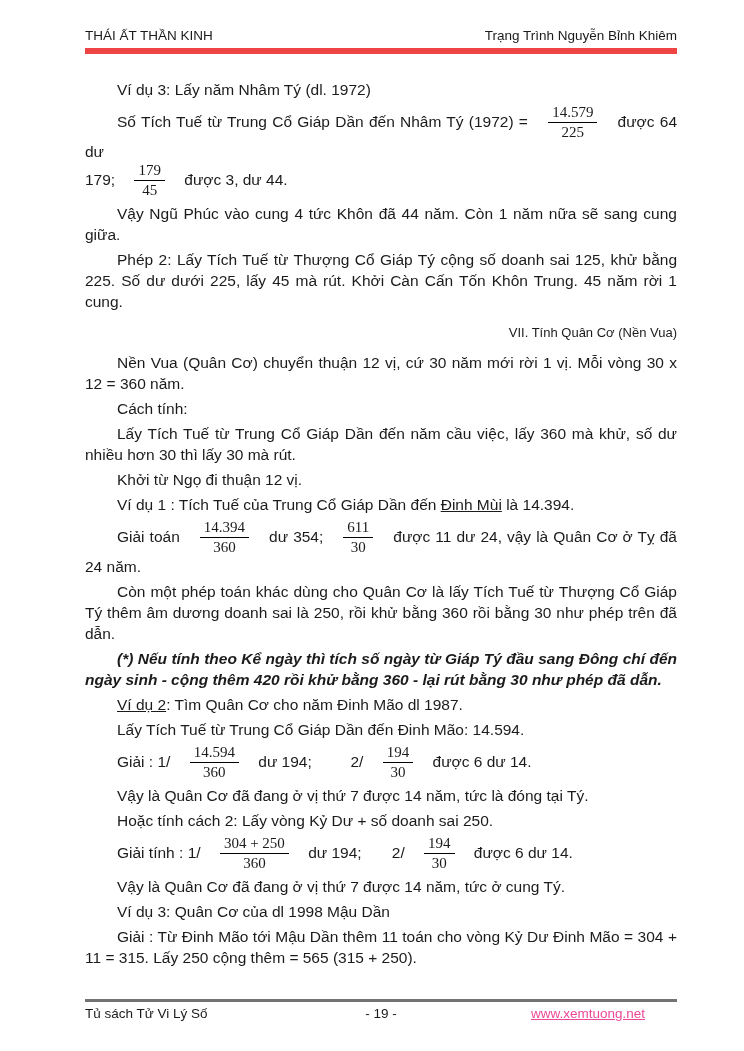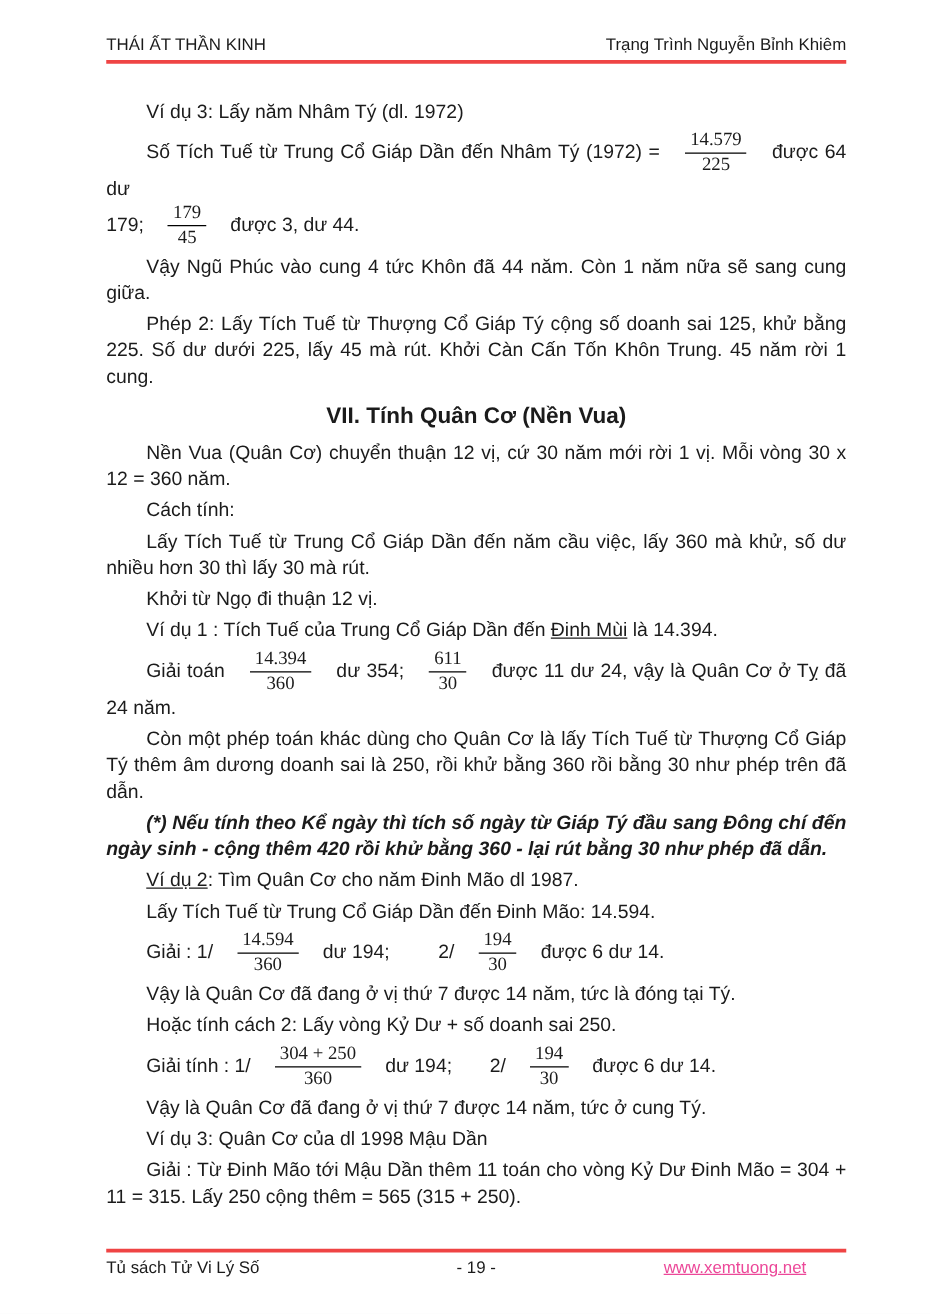--- a/index.html
+++ b/index.html
@@ -17,40 +17,40 @@
   }
   
   .header {
     position: absolute;
     top: 28px; left: 85px; right: 67px;
     display: flex;
     justify-content: space-between;
     align-items: flex-start;
     font-size: 13.5px;
     padding-bottom: 5px;
-    border-bottom: 3px solid #ef4444;
+    border-bottom: 6px solid #ef4444;
   }
   
   .content {
     position: absolute;
     top: 79px; left: 85px; width: 592px;
     font-size: 15.5px;
     line-height: 21px;
     text-align: justify;
   }
   .content p {
     margin: 0 0 4px 0;
     text-indent: 32px;
   }
   .content h2 {
-    font-size: 18px;
-    font-weight: bold;
+    font-size: 13px;
+    font-weight: normal;
     margin: 10px 0 9px 0;
     text-indent: 0;
-    text-align: center;
+    text-align: right;
   }
   .content p.bi {
     font-weight: bold;
     font-style: italic;
   }
   .u { text-decoration: underline; }
   .frac {
     display: inline-block;
     vertical-align: middle;
     text-align: center;
@@ -60,21 +60,21 @@
     margin: 0 15px;
     text-indent: 0;
   }
   .frac .num { display: block; padding: 0 4px 1px 4px; }
   .frac .den { display: block; border-top: 1px solid #000; padding: 1px 4px 0 4px; }
   
   .footer {
     position: absolute;
     left: 85px; right: 67px;
     top: 999px;
-    border-top: 3px solid #ef4444;
+    border-top: 3px solid #737373;
     padding-top: 4px;
     display: flex;
     justify-content: space-between;
     align-items: flex-start;
     font-size: 13.5px;
   }
   .footer .f-left  { width: 220px; text-align: left; }
   .footer .f-center{ flex: 1; text-align: center; }
   .footer .f-right { width: 220px; text-align: right; padding-right: 32px; box-sizing: border-box; }
   .footer a.link {

